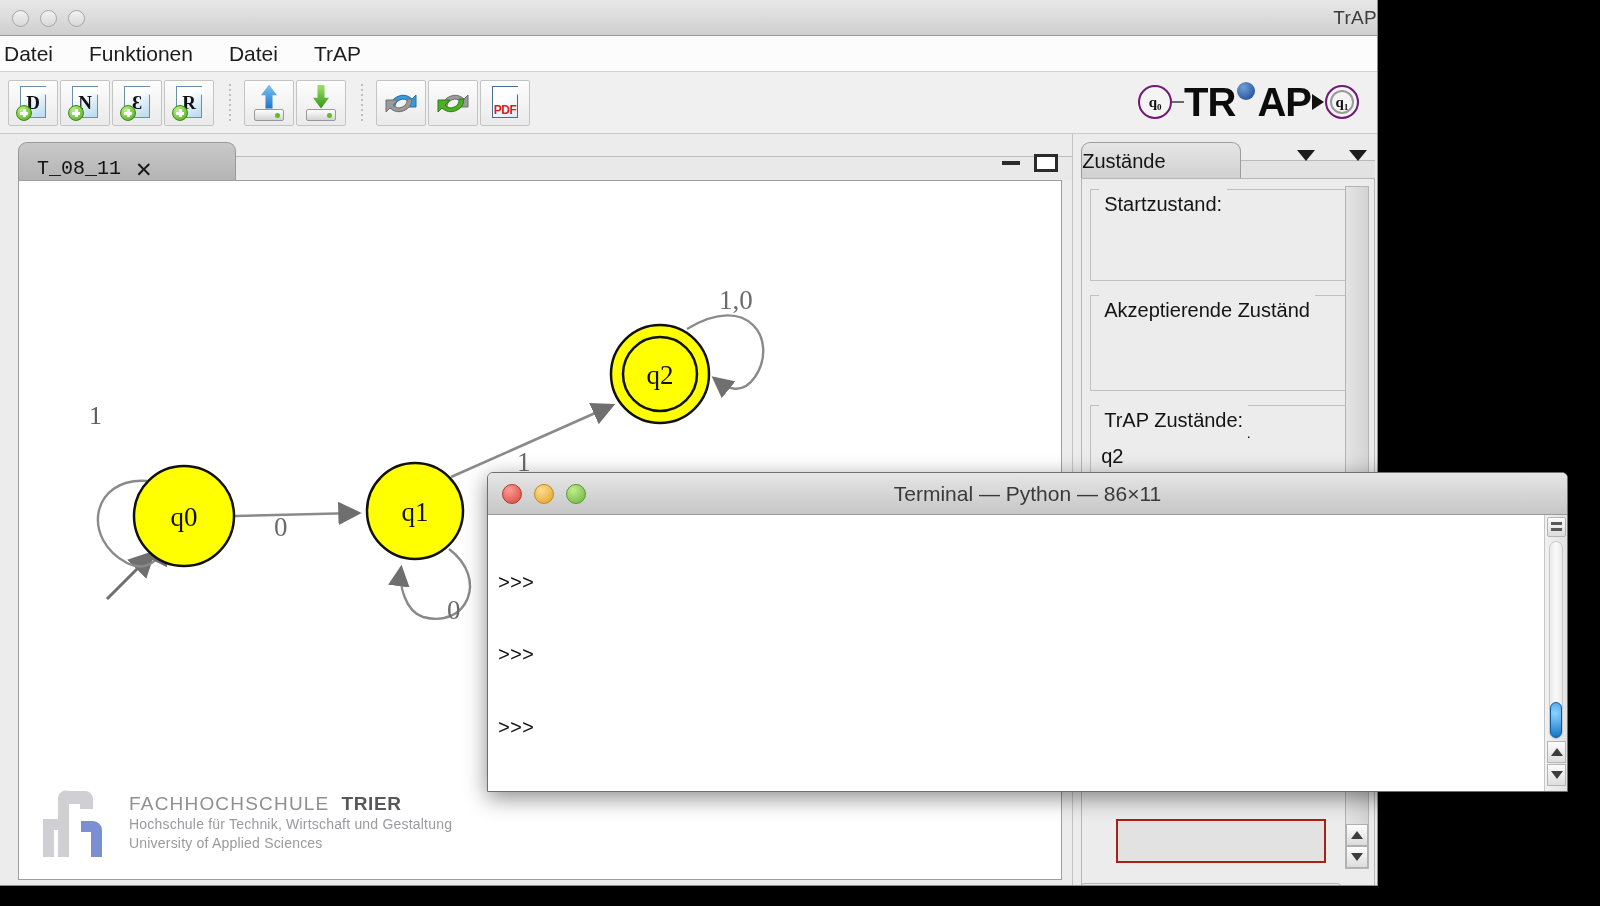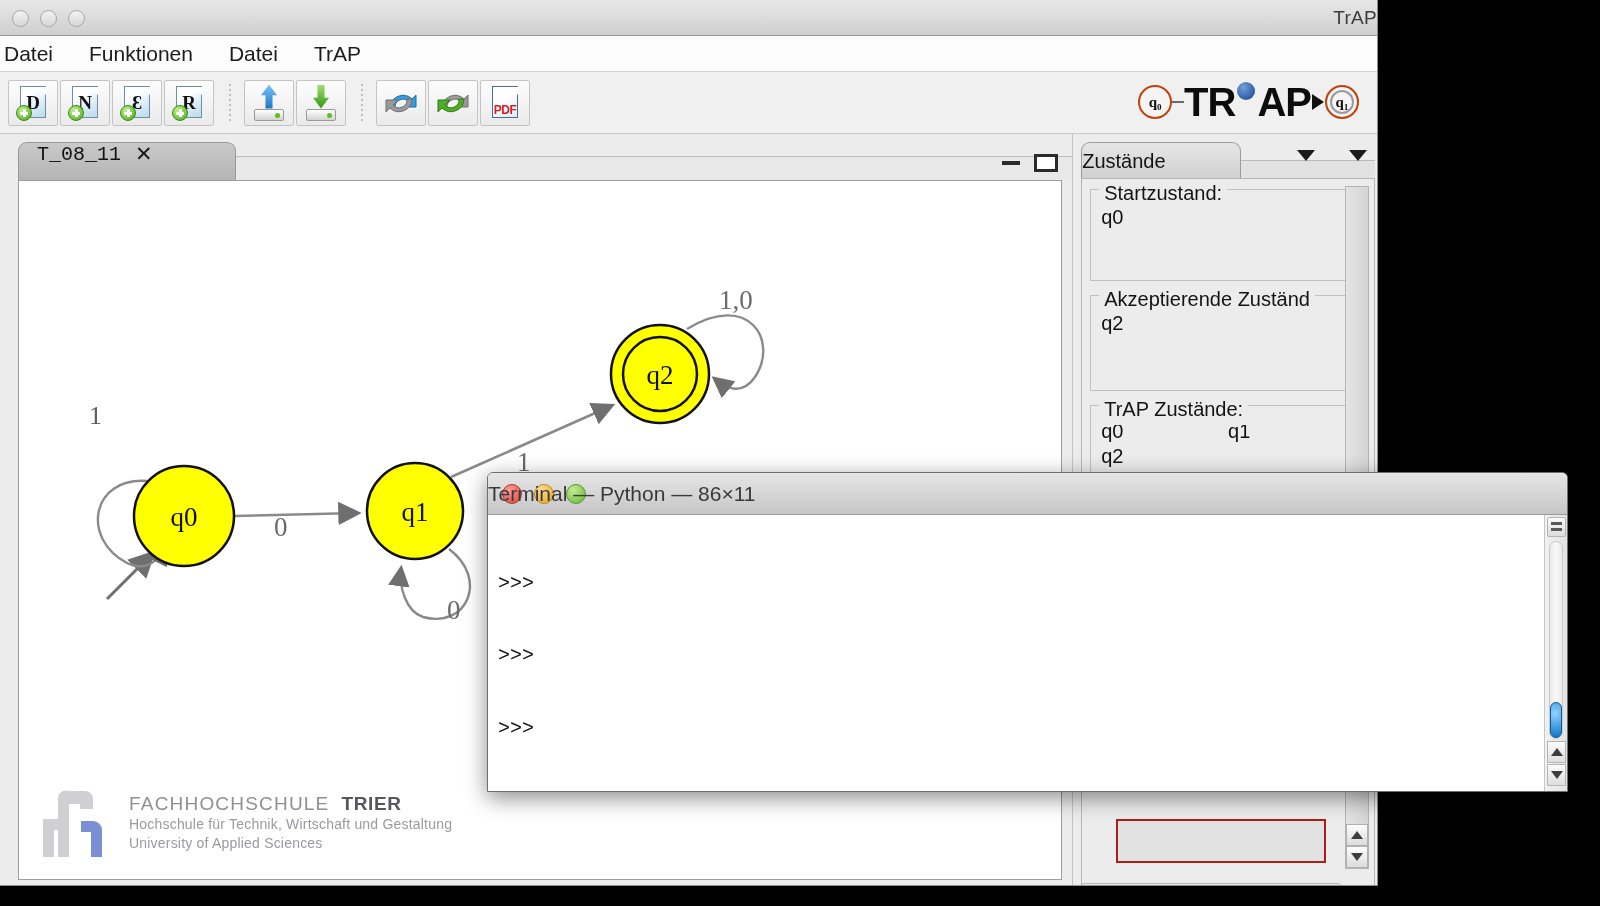--- a/index.html
+++ b/index.html
@@ -123,21 +123,21 @@
     font-size: 12px; font-weight: bold; color: #d91f1f; letter-spacing: -.5px;
   }
 
   
   #trap-logo {
     position: absolute; right: 18px; top: 4px;
     display: flex; align-items: center; height: 52px;
   }
   .logo-circle {
     width: 34px; height: 34px; border-radius: 50%;
-    border: 2px solid #c2410c; background: #f4f4f4;
+    border: 2px solid #701a75; background: #f4f4f4;
     display: flex; align-items: center; justify-content: center;
     font-size: 15px; font-weight: bold; color: #111;
     font-family: "Liberation Serif", serif;
   }
   .logo-circle.dbl { box-shadow: inset 0 0 0 3px #f4f4f4, inset 0 0 0 5px #9a9a9a; }
   .logo-line { width: 12px; height: 2px; background: #6a6a6a; }
   .logo-txt {
     font-size: 40px; font-weight: bold; color: #0c0c0c; letter-spacing: -1px;
     font-family: "Liberation Sans", sans-serif; line-height: 1;
   }
@@ -156,21 +156,21 @@
   #content { display: flex; height: 787px; }
 
   
   #editor-panel { width: 1073px; position: relative; padding: 8px 0 0 18px; }
   #tabbar { position: relative; height: 38px; }
   #doc-tab {
     position: absolute; left: 0; top: 0; width: 218px; height: 38px;
     background: linear-gradient(#c9c9c9, #b4b4b4);
     border: 1px solid #999; border-bottom: none;
     border-radius: 9px 9px 0 0;
-    display: flex; align-items: flex-start; padding: 0 12px 0 18px; gap: 14px;
+    display: flex; align-items: flex-end; padding: 0 12px 0 18px; gap: 14px;
     cursor: pointer;
   }
   #doc-tab-label { font-size: 20px; color: #131313; font-family: "Liberation Mono", monospace; }
   #doc-tab-close { font-size: 21px; color: #1a1a1a; cursor: pointer; line-height: 1; }
   #tab-rest {
     position: absolute; left: 196px; right: 0; top: 14px; height: 24px;
     background: #e9e9e9; border-top: 1px solid #bdbdbd;
   }
   #tab-win-ctrls {
     position: absolute; right: 14px; top: 12px; display: flex; align-items: center; gap: 14px;
@@ -222,21 +222,21 @@
   #side-body {
     position: absolute; left: 8px; right: 2px; top: 44px; bottom: 0;
     background: #ececec; border: 1px solid #b6b6b6; border-bottom: none;
     padding: 10px 8px 0 8px; overflow: hidden;
   }
   .group {
     position: relative; border: 1px solid #c0c0c0; margin-bottom: 14px;
     padding: 14px 10px 10px 10px; background: #ececec;
   }
   .group-title {
-    position: absolute; top: -12px; left: 8px; padding: 4px 5px;
+    position: absolute; top: -12px; left: 8px; padding: 15px 5px;
     background: #ececec; font-size: 20px; color: #141414; white-space: nowrap;
   }
   .group-val { font-size: 20px; color: #111; line-height: 1.35; }
   #grp-start { height: 92px; }
   #grp-accept { height: 96px; }
   #grp-all { height: 110px; }
   .state-grid { display: grid; grid-template-columns: 1fr 1fr; row-gap: 2px; }
   .state-grid span { font-size: 20px; color: #111; }
 
   #grp-red {
@@ -274,21 +274,21 @@
     background: #fff; border: 1px solid #6e6e6e;
     box-shadow: 0 6px 22px rgba(0,0,0,.45);
     border-radius: 6px 6px 0 0; overflow: hidden;
   }
   #term-titlebar {
     position: relative; height: 42px;
     background: linear-gradient(#e6e6e6, #c6c6c6);
     border-bottom: 1px solid #9b9b9b;
   }
   #term-title {
-    position: absolute; left: 0; right: 0; top: 9px; text-align: left;
+    position: absolute; left: 0; right: 0; top: 9px; text-align: center;
     font-size: 21px; color: #3a3a3a;
   }
   .mac-dot { position: absolute; top: 11px; width: 20px; height: 20px; border-radius: 50%; cursor: pointer; }
   #term-close { left: 14px; background: radial-gradient(circle at 35% 28%, #ff9b94, #d2463c); border: 1px solid #b23a31; }
   #term-min { left: 46px; background: radial-gradient(circle at 35% 28%, #ffdd92, #e0a020); border: 1px solid #c08a18; }
   #term-zoom { left: 78px; background: radial-gradient(circle at 35% 28%, #c2ec8e, #6ab33c); border: 1px solid #5a9a31; }
   #term-body {
     position: absolute; left: 0; right: 0; top: 42px; bottom: 0;
     background: #ffffff; padding: 8px 0 0 10px;
     font-family: "Liberation Mono", monospace;

